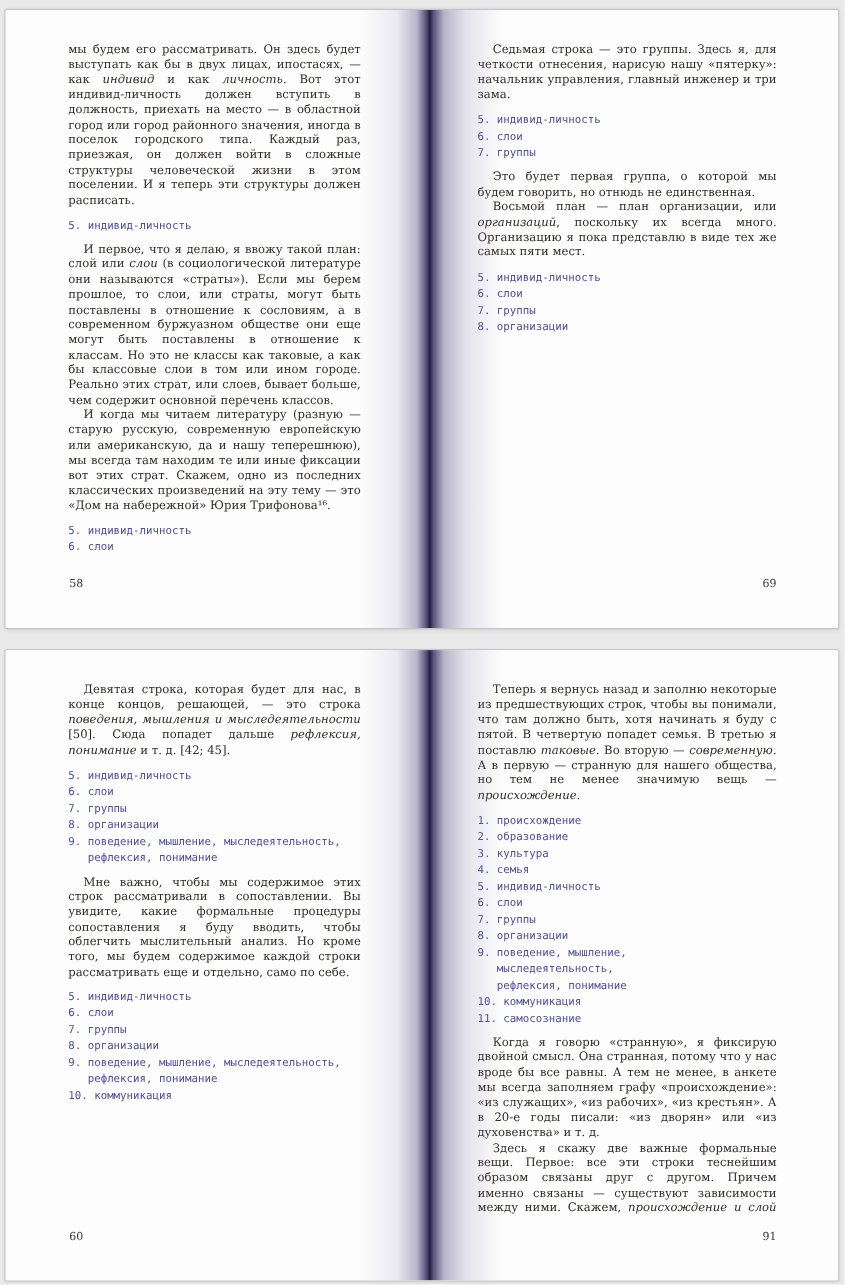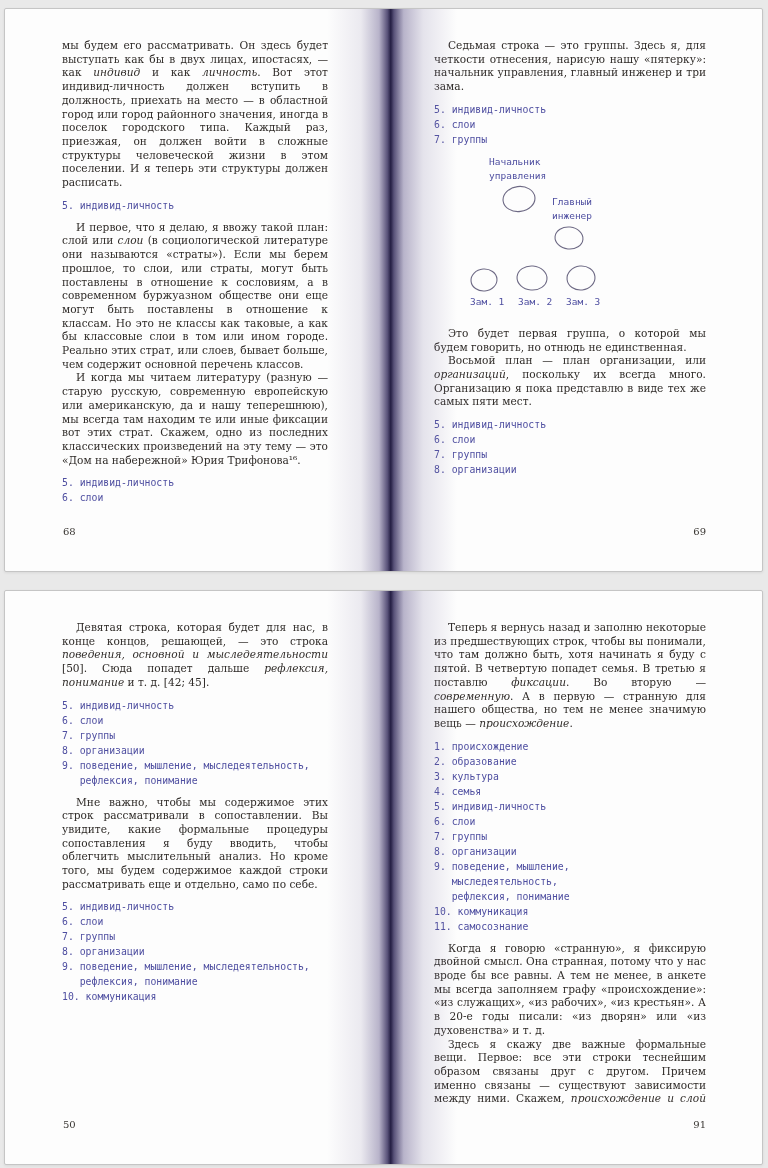--- a/index.html
+++ b/index.html
@@ -50,90 +50,74 @@
           <div class="tline">6. слои</div>
         </div>
       </div>
     <div class="page-col right">
         <p class="para ind">Седьмая строка — это группы. Здесь я, для четкости отнесения, нарисую нашу «пятерку»: начальник управления, главный инженер и три зама.</p>
         <div class="tlist">
           <div class="tline">5. индивид-личность</div>
           <div class="tline">6. слои</div>
           <div class="tline">7. группы</div>
         </div>
-        <div class="diagram" style="width: 272px; height: 162px;">
-          <svg width="272" height="162">
-            <ellipse cx="85" cy="44" rx="16" ry="12.5" transform="rotate(-7 85 44)" fill="none" stroke="#6e6a85" stroke-width="1.1"></ellipse>
-            <ellipse cx="135" cy="83" rx="14" ry="11" transform="rotate(6 135 83)" fill="none" stroke="#6e6a85" stroke-width="1.1"></ellipse>
-            <ellipse cx="50" cy="125" rx="13" ry="11" transform="rotate(-5 50 125)" fill="none" stroke="#6e6a85" stroke-width="1.1"></ellipse>
-            <ellipse cx="98" cy="123" rx="15" ry="12" transform="rotate(5 98 123)" fill="none" stroke="#6e6a85" stroke-width="1.1"></ellipse>
-            <ellipse cx="147" cy="123" rx="14" ry="12" transform="rotate(-6 147 123)" fill="none" stroke="#6e6a85" stroke-width="1.1"></ellipse>
-          </svg>
-          <div class="dlabel" style="left: 55px; top: 0px;">Начальник
-управления</div>
-          <div class="dlabel" style="left: 118px; top: 40px;">Главный
-инженер</div>
-          <div class="dlabel" style="left: 36px; top: 140px;">Зам. 1</div>
-          <div class="dlabel" style="left: 84px; top: 140px;">Зам. 2</div>
-          <div class="dlabel" style="left: 132px; top: 140px;">Зам. 3</div>
-        </div>
         <p class="para ind">Это будет первая группа, о которой мы будем говорить, но отнюдь не единственная.</p>
         <p class="para ind">Восьмой план — план организации, или <i>организаций</i>, поскольку их всегда много. Организацию я пока представлю в виде тех же самых пяти мест.</p>
         <div class="tlist">
           <div class="tline">5. индивид-личность</div>
           <div class="tline">6. слои</div>
           <div class="tline">7. группы</div>
           <div class="tline">8. организации</div>
         </div>
       </div>
     <div class="spine"></div>
-    <div class="pagenum left">68</div>
+    <div class="pagenum left">58</div>
     <div class="pagenum right">69</div>
   </section>
 
   <section class="spread" id="spread-1">
     <div class="page-col left">
-        <p class="para ind">Девятая строка, которая будет для нас, в конце концов, решающей, — это строка <i>поведения, основной и мыследеятельности</i> [50]. Сюда попадет дальше <i>рефлексия, понимание</i> и т. д. [42; 45].</p>
+        <p class="para ind">Девятая строка, которая будет для нас, в конце концов, решающей, — это строка <i>поведения, мышления и мыследеятельности</i> [50]. Сюда попадет дальше <i>рефлексия, понимание</i> и т. д. [42; 45].</p>
         <div class="tlist">
           <div class="tline">5. индивид-личность</div>
           <div class="tline">6. слои</div>
           <div class="tline">7. группы</div>
           <div class="tline">8. организации</div>
           <div class="tline">9. поведение, мышление, мыследеятельность,</div>
           <div class="tline">   рефлексия, понимание</div>
         </div>
         <p class="para ind">Мне важно, чтобы мы содержимое этих строк рассматривали в сопоставлении. Вы увидите, какие формальные процедуры сопоставления я буду вводить, чтобы облегчить мыслительный анализ. Но кроме того, мы будем содержимое каждой строки рассматривать еще и отдельно, само по себе.</p>
         <div class="tlist">
           <div class="tline">5. индивид-личность</div>
           <div class="tline">6. слои</div>
           <div class="tline">7. группы</div>
           <div class="tline">8. организации</div>
           <div class="tline">9. поведение, мышление, мыследеятельность,</div>
           <div class="tline">   рефлексия, понимание</div>
           <div class="tline">10. коммуникация</div>
         </div>
       </div>
     <div class="page-col right">
-        <p class="para ind">Теперь я вернусь назад и заполню некоторые из предшествующих строк, чтобы вы понимали, что там должно быть, хотя начинать я буду с пятой. В четвертую попадет семья. В третью я поставлю <i>фиксации</i>. Во вторую — <i>современную</i>. А в первую — странную для нашего общества, но тем не менее значимую вещь — <i>происхождение</i>.</p>
+        <p class="para ind">Теперь я вернусь назад и заполню некоторые из предшествующих строк, чтобы вы понимали, что там должно быть, хотя начинать я буду с пятой. В четвертую попадет семья. В третью я поставлю <i>таковые</i>. Во вторую — <i>современную</i>. А в первую — странную для нашего общества, но тем не менее значимую вещь — <i>происхождение</i>.</p>
         <div class="tlist">
           <div class="tline">1. происхождение</div>
           <div class="tline">2. образование</div>
           <div class="tline">3. культура</div>
           <div class="tline">4. семья</div>
           <div class="tline">5. индивид-личность</div>
           <div class="tline">6. слои</div>
           <div class="tline">7. группы</div>
           <div class="tline">8. организации</div>
           <div class="tline">9. поведение, мышление,</div>
           <div class="tline">   мыследеятельность,</div>
           <div class="tline">   рефлексия, понимание</div>
           <div class="tline">10. коммуникация</div>
           <div class="tline">11. самосознание</div>
         </div>
         <p class="para ind">Когда я говорю «странную», я фиксирую двойной смысл. Она странная, потому что у нас вроде бы все равны. А тем не менее, в анкете мы всегда заполняем графу «происхождение»: «из служащих», «из рабочих», «из крестьян». А в 20-е годы писали: «из дворян» или «из духовенства» и т. д.</p>
         <p class="para ind">Здесь я скажу две важные формальные вещи. Первое: все эти строки теснейшим образом связаны друг с другом. Причем именно связаны — существуют зависимости между ними. Скажем, <i>происхождение и слой</i> (первая и шестая строка), тесно связаны между собой. И вот в каком смысле. Слой или слои — это то, где живет наш назначенный, куда он входит. А происхождение — это из какого слоя он происходит.</p>
       </div>
     <div class="spine"></div>
-    <div class="pagenum left">50</div>
+    <div class="pagenum left">60</div>
     <div class="pagenum right">91</div>
   </section>
 
 </div>
 
 </body></html>

